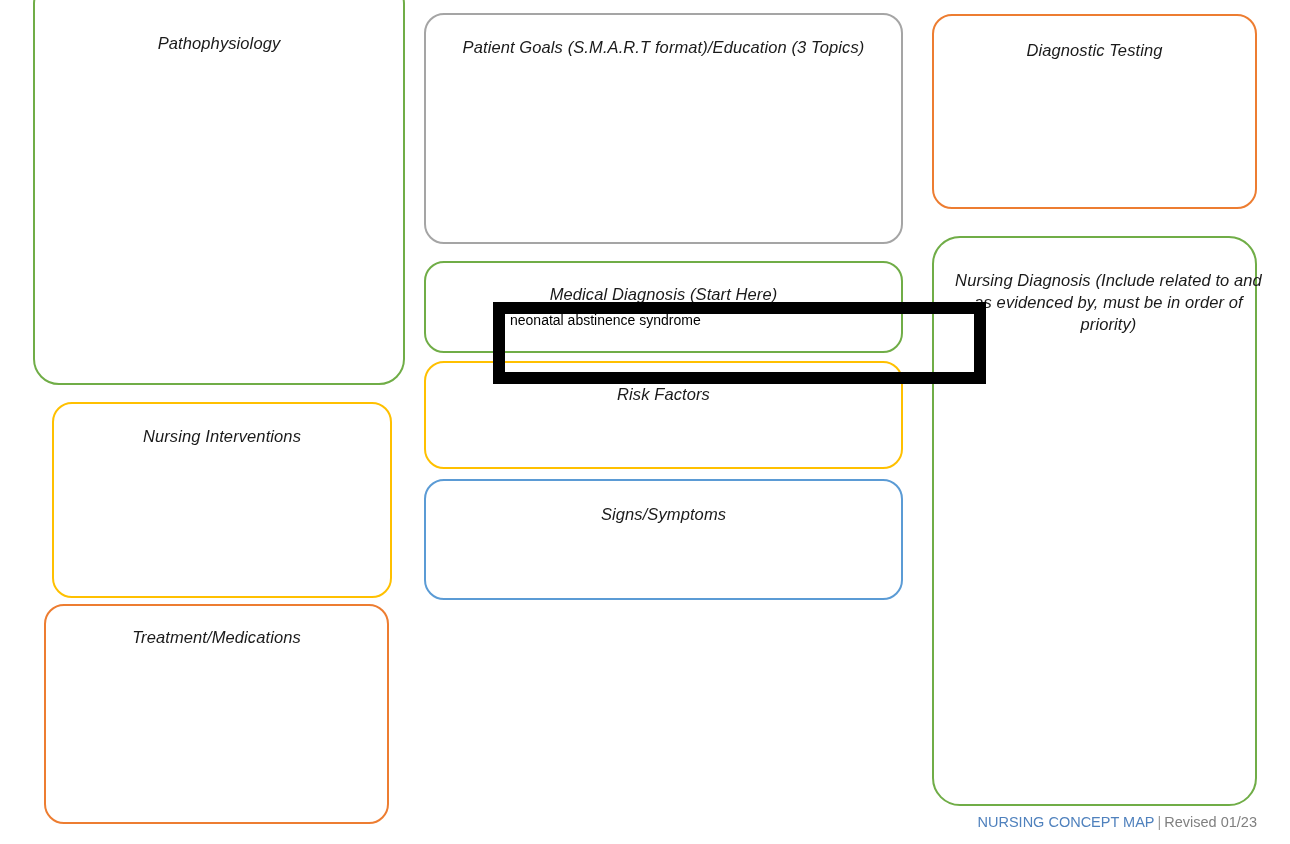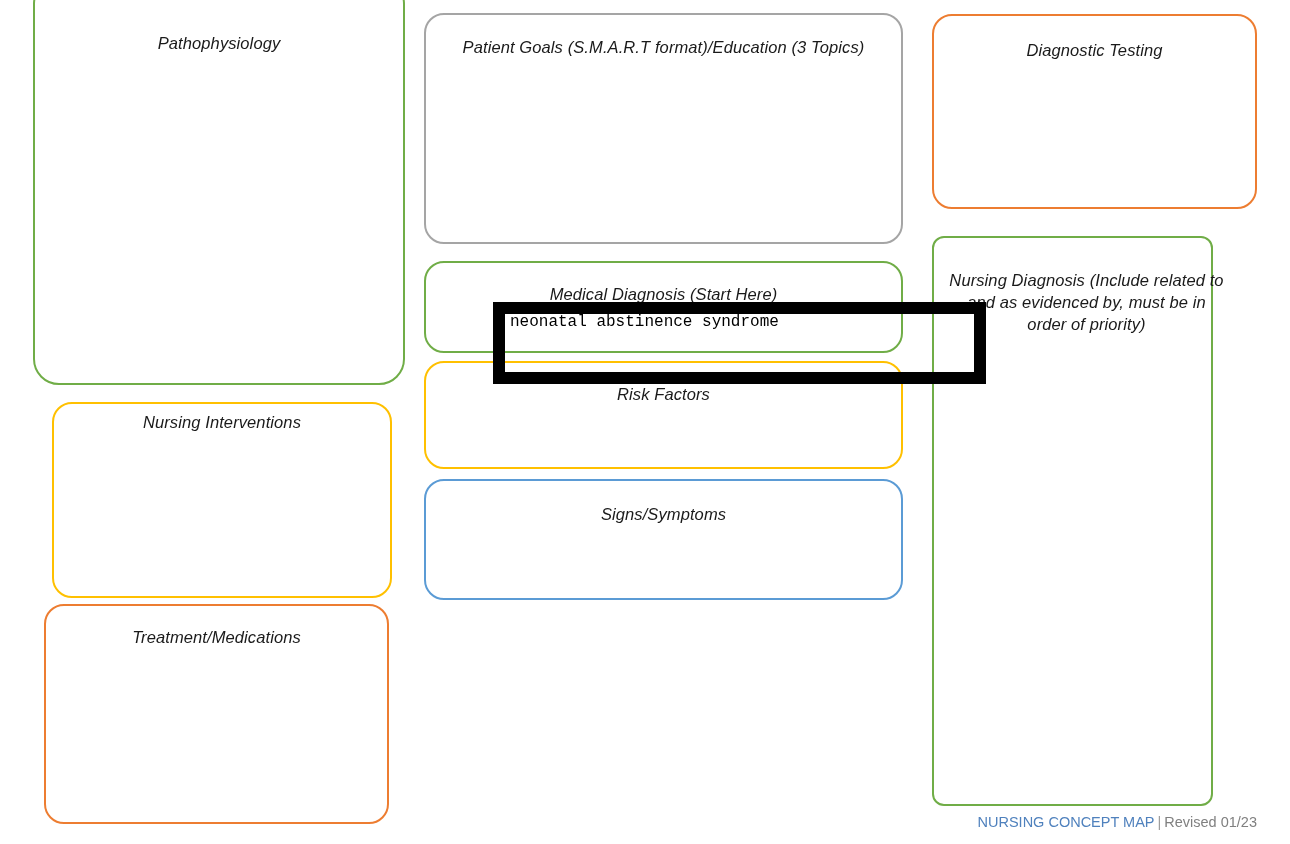--- a/index.html
+++ b/index.html
@@ -42,21 +42,21 @@
   #box-pathophysiology {
     left: 33px; top: -22px; width: 372px; height: 407px;
     border-color: #70AD47; border-radius: 26px;
   }
   #box-pathophysiology .box-label { padding-top: 53px; }
 
   #box-nursing-interventions {
     left: 52px; top: 402px; width: 340px; height: 196px;
     border-color: #FFC000; border-radius: 20px;
   }
-  #box-nursing-interventions .box-label { padding-top: 8px; }
+  #box-nursing-interventions .box-label { padding-top: 22px; }
 
   #box-treatment-medications {
     left: 44px; top: 604px; width: 345px; height: 220px;
     border-color: #ED7D31; border-radius: 20px;
   }
   #box-treatment-medications .box-label { padding-top: 21px; }
 
   #box-patient-goals {
     left: 424px; top: 13px; width: 479px; height: 231px;
     border-color: #A5A5A5; border-radius: 20px;
@@ -87,45 +87,45 @@
   }
   #box-abnormal-findings .box-label { padding-top: 24px; }
 
   #box-diagnostic-testing {
     left: 932px; top: 14px; width: 325px; height: 195px;
     border-color: #ED7D31; border-radius: 20px;
   }
   #box-diagnostic-testing .box-label { padding-top: 24px; }
 
   #box-nursing-diagnosis {
-    left: 932px; top: 236px; width: 281px; height: 570px;
-    border-color: #70AD47; border-radius: 12px;
+    left: 932px; top: 236px; width: 325px; height: 570px;
+    border-color: #70AD47; border-radius: 28px;
   }
   #box-nursing-diagnosis .box-label { padding-top: 32px; padding-left: 14px; padding-right: 14px; }
 
   
   #annotation-rect {
     position: absolute;
     left: 493px; top: 302px;
     width: 493px; height: 82px;
     box-sizing: border-box;
     border: 12px solid #000000;
     background: transparent;
     z-index: 40;
   }
 
   
   #answer-text {
     position: absolute;
     left: 510px; top: 312px;
     width: 450px;
     z-index: 45;
-    font-family: Liberation Mono, monospace;
+    font-family: Liberation Sans, sans-serif;
     font-style: normal;
-    font-size: 16px;
+    font-size: 14px;
     line-height: 1.25;
     color: #000000;
     background: transparent;
     white-space: nowrap;
   }
 
   
   #footer {
     position: absolute;
     left: 0; top: 814px;

